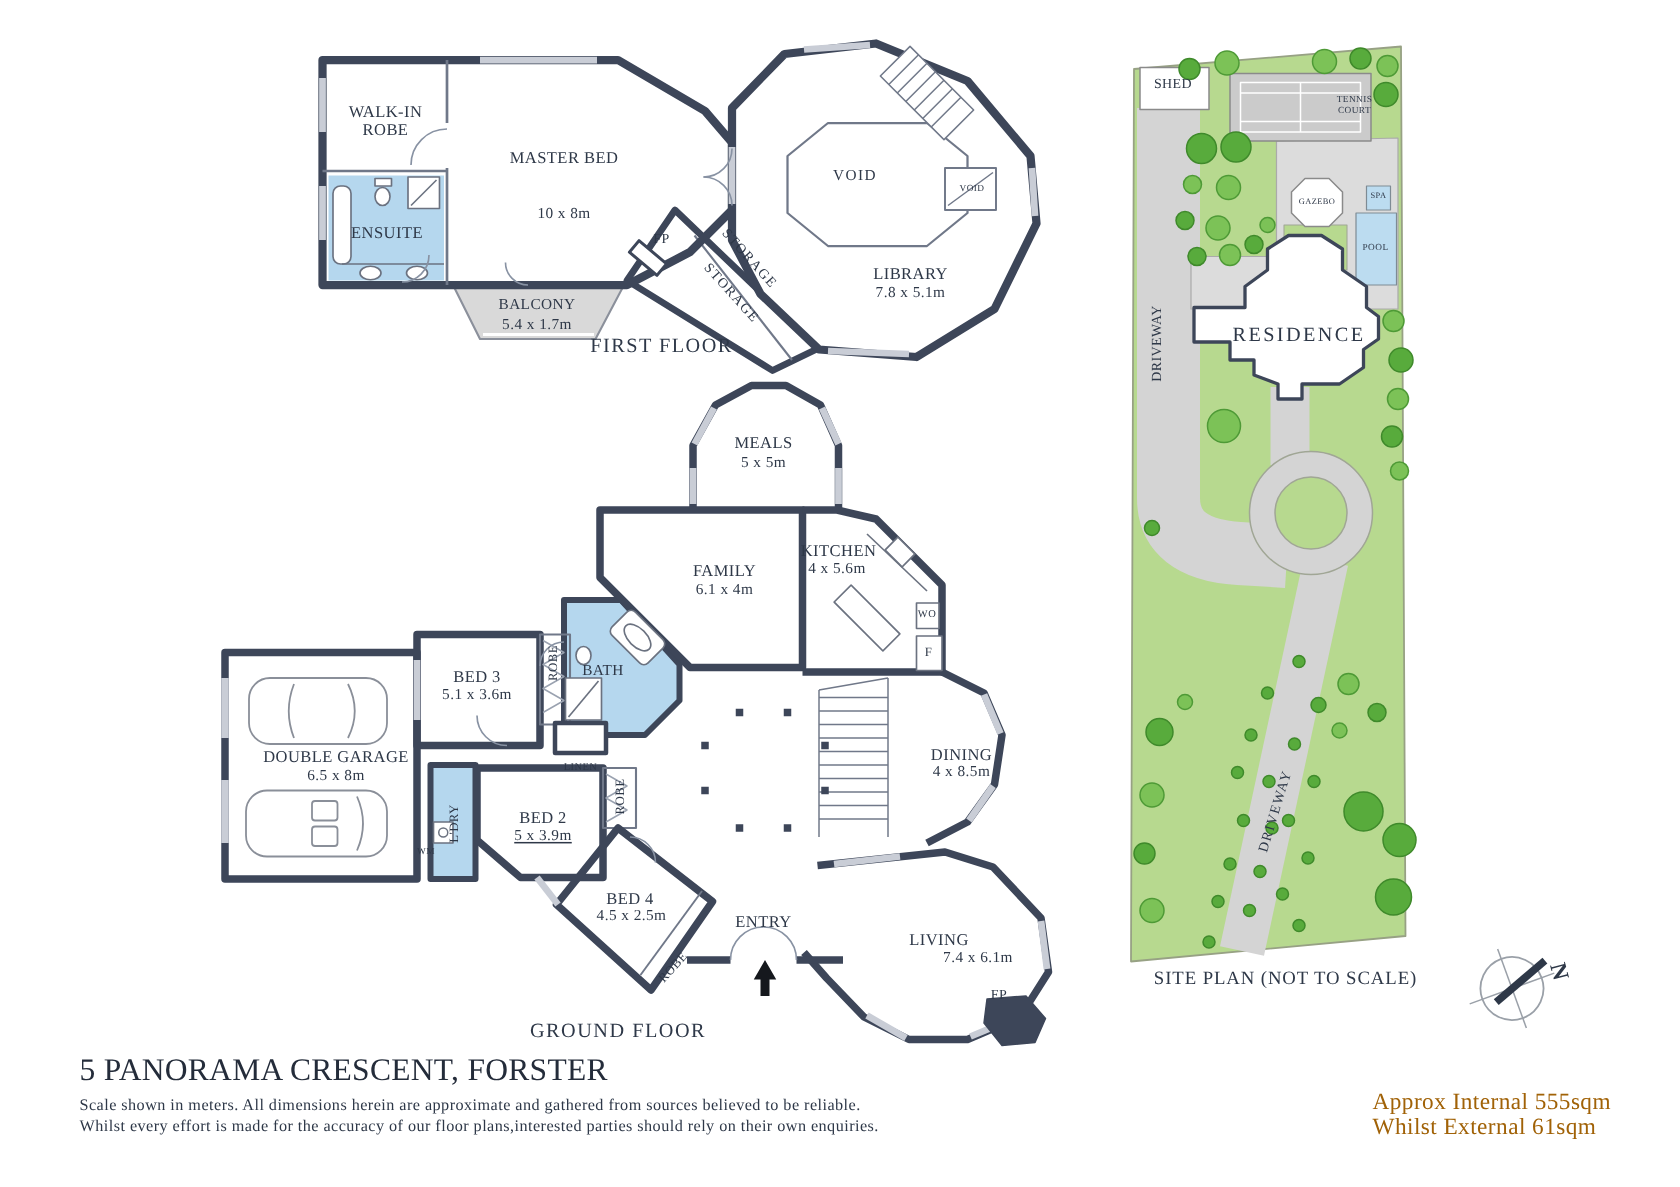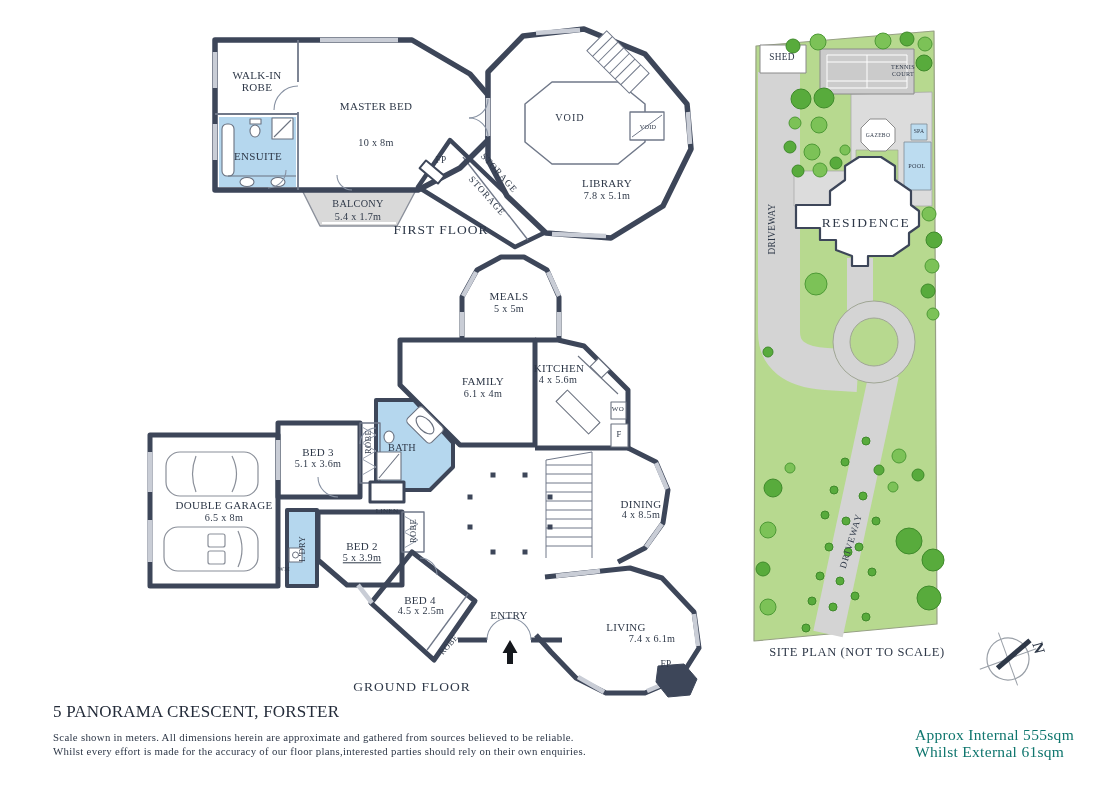--- a/index.html
+++ b/index.html
@@ -2,38 +2,38 @@
 <html><head>
 <meta charset="utf-8">
 <style>
   html,body{margin:0;padding:0;background:#ffffff;}
   #canvas{position:relative;width:1120px;height:791px;background:#fff;overflow:hidden;
           font-family:"Liberation Serif",serif;color:#2e3848;}
   #plan-svg{position:absolute;left:0;top:0;}
   .lbl{position:absolute;transform:translate(-50%,-50%);color:#2e3848;white-space:nowrap;
        text-align:center;letter-spacing:.3px;line-height:1.12;font-family:"Liberation Serif",serif;}
   .wrap{white-space:normal;}
-  .f21{font-size:17px;letter-spacing:.2px;}
+  .f21{font-size:21px;letter-spacing:.2px;}
   .f15{font-size:15.5px;}
   .f13{font-size:13.5px;letter-spacing:1px;}
   .f12{font-size:12.5px;letter-spacing:.6px;}
   .f11{font-size:11px;}
   .f10{font-size:10.2px;}
   .f9{font-size:9.3px;}
   .f8{font-size:8.5px;}
   .f7{font-size:7px;}
   .f6{font-size:6.2px;}
   .f5{font-size:5.6px;}
   .r90{transform:translate(-50%,-50%) rotate(-90deg);}
   .r48{transform:translate(-50%,-50%) rotate(48deg);letter-spacing:1px;}
   .rm48{transform:translate(-50%,-50%) rotate(-48deg);}
   .rm73{transform:translate(-50%,-50%) rotate(-73deg);letter-spacing:1px;}
   .r75{transform:translate(-50%,-50%) rotate(75deg);font-weight:bold;}
   .left{transform:none;text-align:left;}
-  .gray{color:#0f766e;}
+  .gray{color:#a16207;}
   .res{letter-spacing:1.6px;}
 </style>
 </head>
 <body>
 
 <div id="canvas">
 
 <svg id="plan-svg" width="1120" height="791" viewBox="0 0 1120 791">
 
   <g stroke-linejoin="round">

